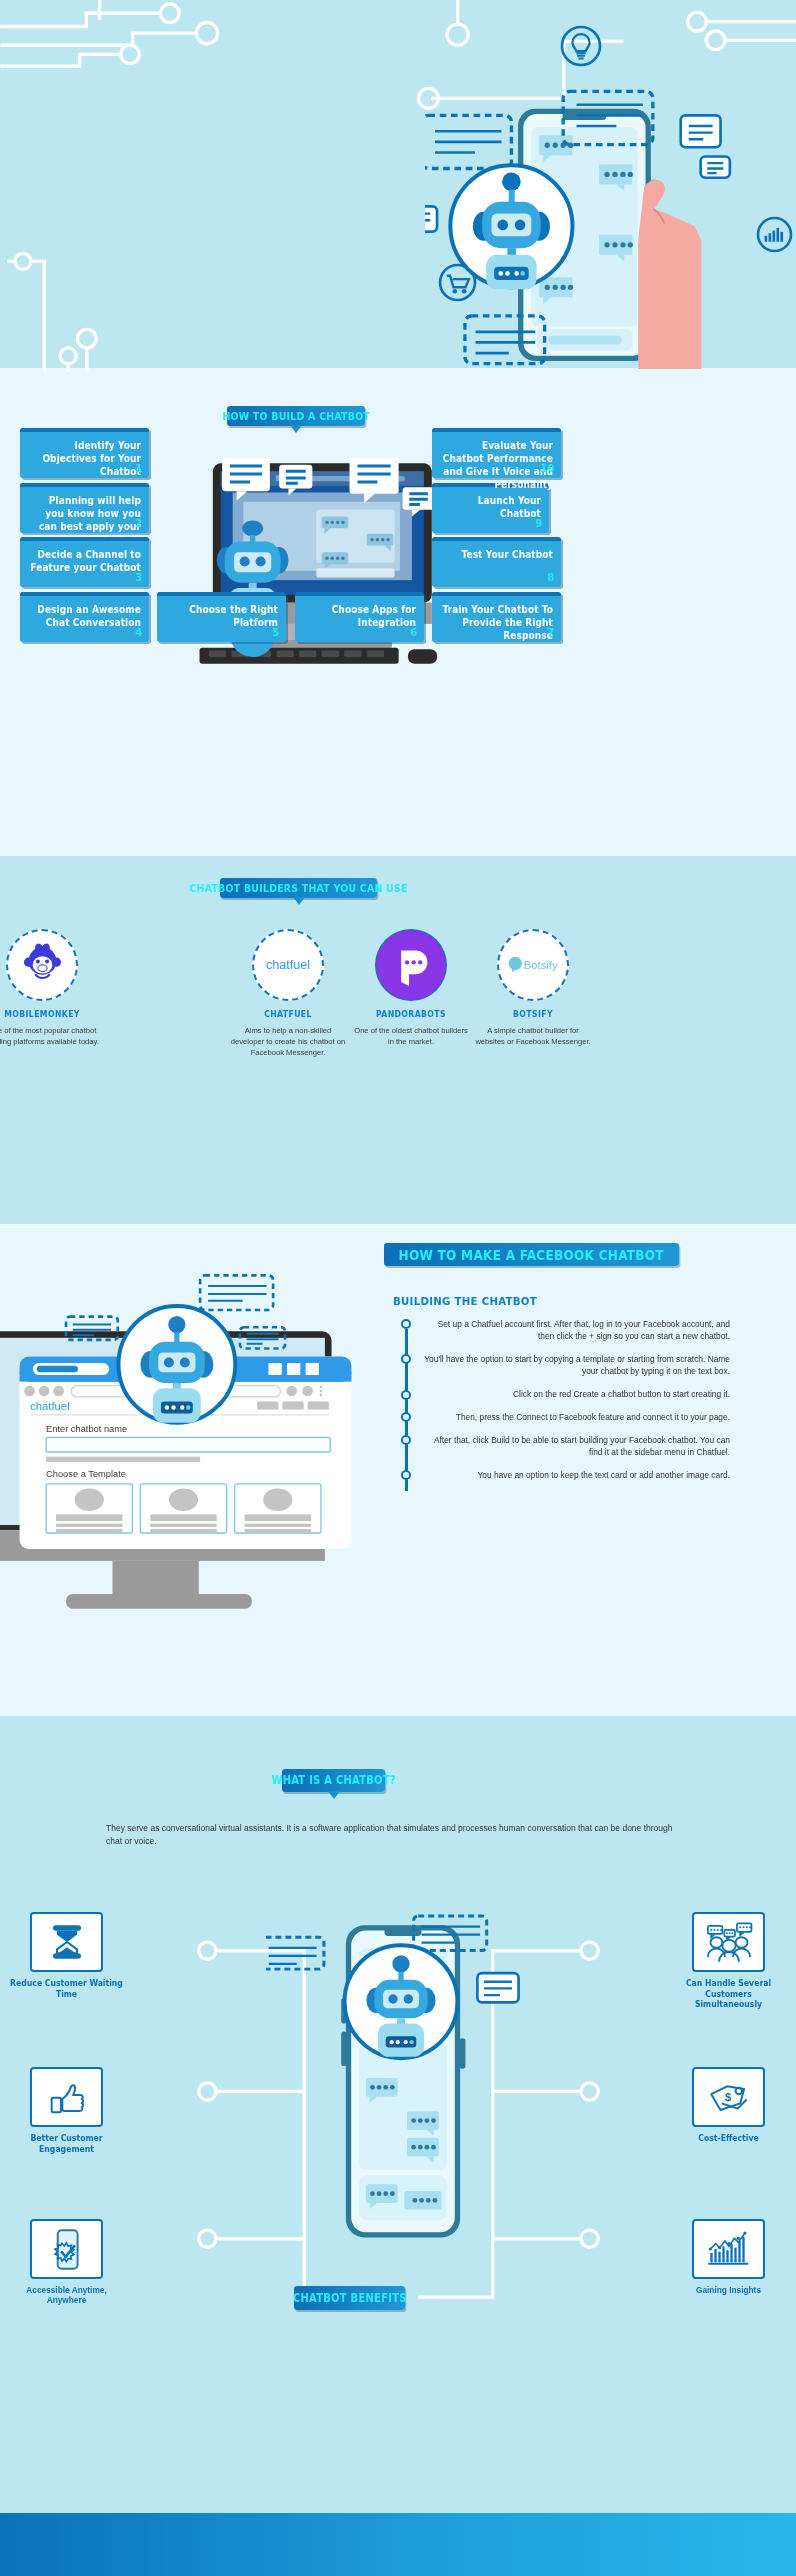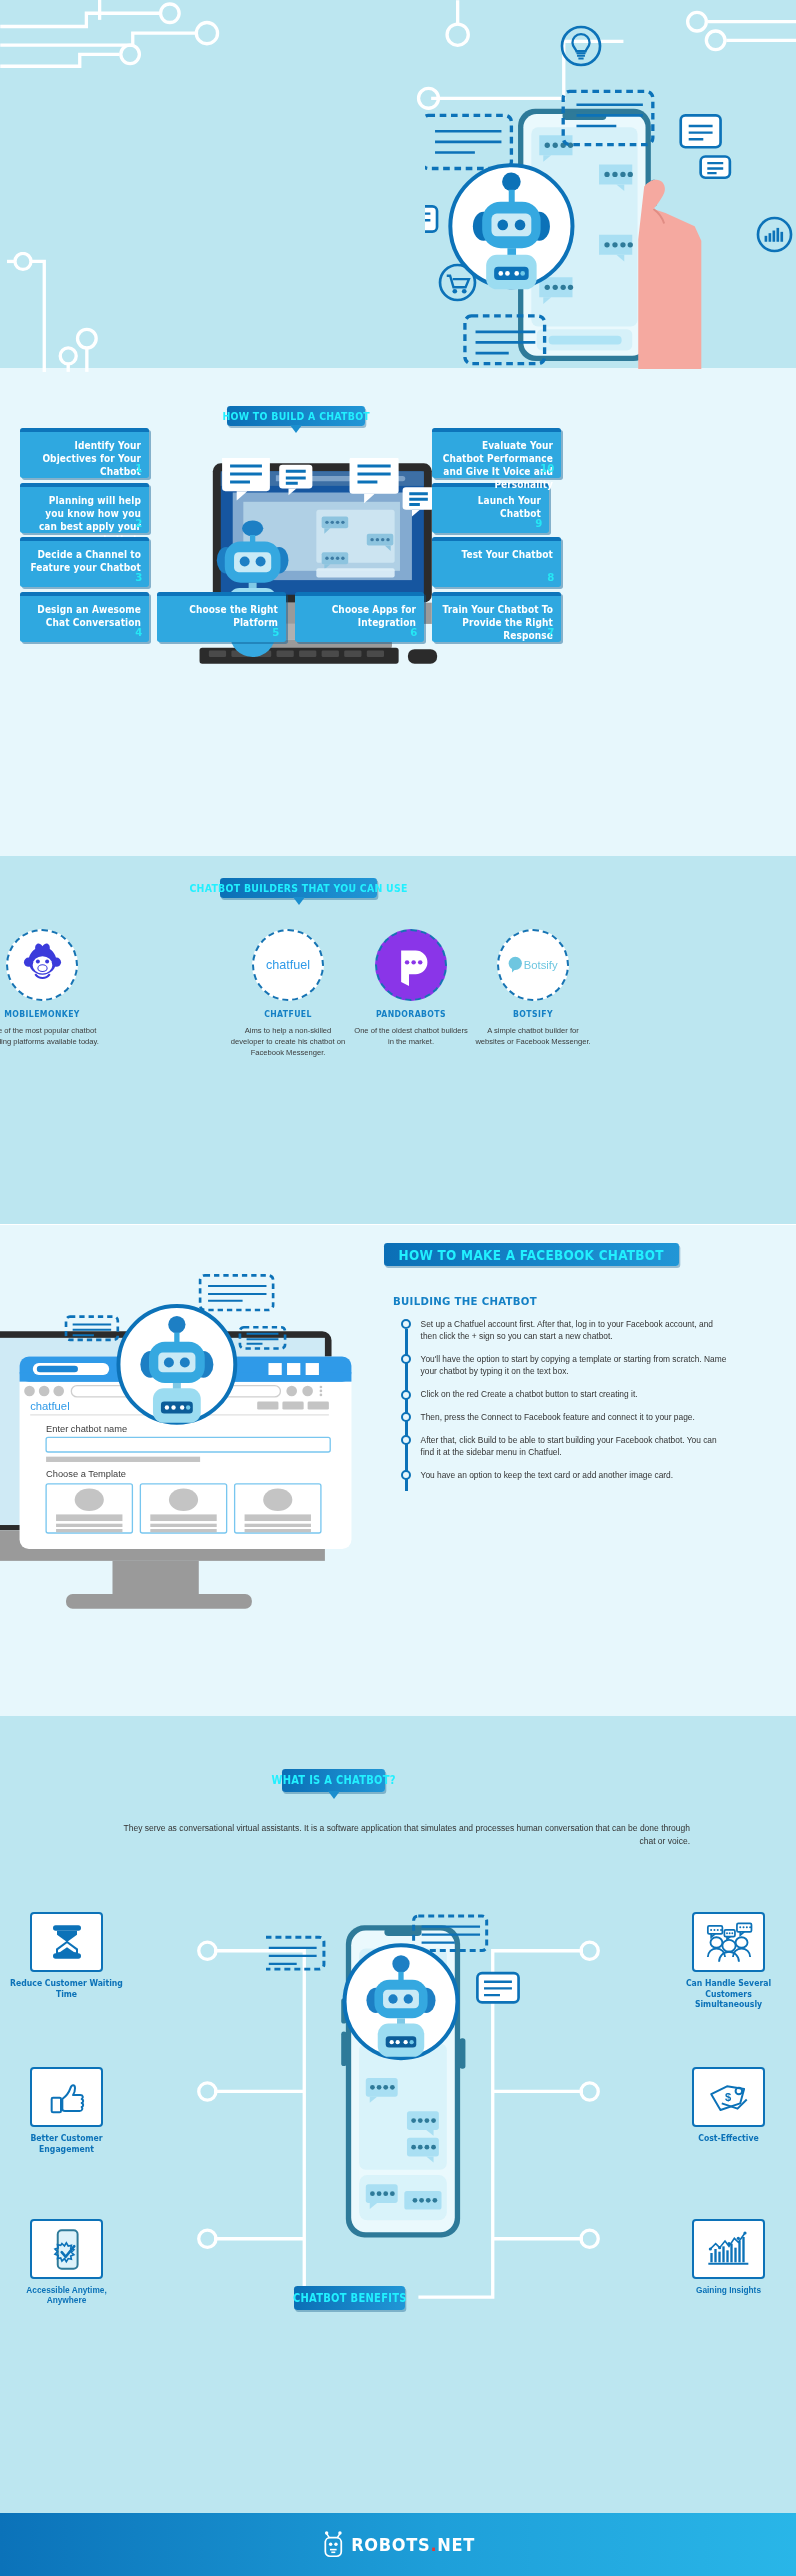--- a/index.html
+++ b/index.html
@@ -98,33 +98,33 @@
     font-family:"Liberation Sans", sans-serif;
   }
 
   
   .fb-sub {
     position:absolute; color:#1480c5;
     font-family:"DejaVu Sans Condensed","Liberation Sans Narrow","Liberation Sans",sans-serif;
     font-weight:bold; font-size:11.3px; letter-spacing:0.3px;
   }
   .fb-list { position:absolute; left:398px; top:1318px; width:332px; }
-  .fb-item { position:relative; padding-left:22.6px; margin-bottom:10.6px; }
+  .fb-item { position:relative; padding-left:22.6px; margin-bottom:10.6px;text-align:right; }
   .fb-item .bullet {
     position:absolute; left:2.7px; top:1.3px; width:10px;height:10px;border-radius:50%;
     border:2.7px solid #0c72b8; background:#e7f7fc;
   }
   .fb-item .rail {
     position:absolute; left:7px; top:11.3px; width:2.7px; background:#0c72b8;
   }
   .fb-item .txt { font-size:8.4px; line-height:1.46; color:#333333; }
 
   
   .what-intro {
-    position:absolute; left:106px; top:1822px; width:584px; text-align:right;
+    position:absolute; left:106px; top:1822px; width:584px; text-align:left;
     font-size:8.5px; line-height:1.5; color:#333333;
   }
   .benefit { position:absolute; width:113px; text-align:center; }
   .benefit .box {
     width:73px;height:60px;margin:0 auto;background:#ffffff;
     border:2.7px solid #0c72b8; border-radius:4px;
     display:flex;align-items:center;justify-content:center;
   }
   .benefit .cap {
     margin-top:6px; color:#0c72b8; font-weight:bold; font-size:8.6px; line-height:1.25;
@@ -852,32 +852,15 @@
         <path d="M5 52h60" stroke="#0c72b8" stroke-width="3"></path>
       </svg>
     </div>
     <div class="cap" data-name="benefit-label">Gaining Insights</div>
   </div>
 
   <div class="banner" data-name="chatbot-benefits-banner" style="left:294px;top:2286px;width:111px;height:24px;">
     <span style="font-size:12px;">CHATBOT BENEFITS</span>
   </div>
 
-  <div class="footer-wrap" data-name="footer">
-    <svg width="22.6" height="26.6" viewBox="0 0 34 40" data-name="robot-icon">
-      <path d="M7 4l4 6M27 4l-4 6" stroke="#fff" stroke-width="2.4" fill="none"></path>
-      <circle cx="7" cy="3" r="2.6" fill="#fff"></circle>
-        <circle cx="27" cy="3" r="2.6" fill="#fff"></circle>
-      <rect x="5" y="10" width="24" height="28" rx="7" fill="none" stroke="#fff" stroke-width="2.6"></rect>
-      <circle cx="13" cy="20" r="2.6" fill="#fff"></circle>
-        <circle cx="21" cy="20" r="2.6" fill="#fff"></circle>
-      <path d="M12 28h10" stroke="#fff" stroke-width="2.4"></path>
-      <path d="M14 32h6" stroke="#fff" stroke-width="2.4"></path>
-    </svg>
-    <div style="display:flex;align-items:baseline;">
-      <span class="logo-txt" data-name="footer-brand">ROBOTS</span>
-      <span class="logo-txt dot" data-name="footer-dot">.</span>
-      <span class="logo-txt" data-name="footer-brand-tld">NET</span>
-    </div>
-  </div>
 
 </div>
 
 
 </body></html>

